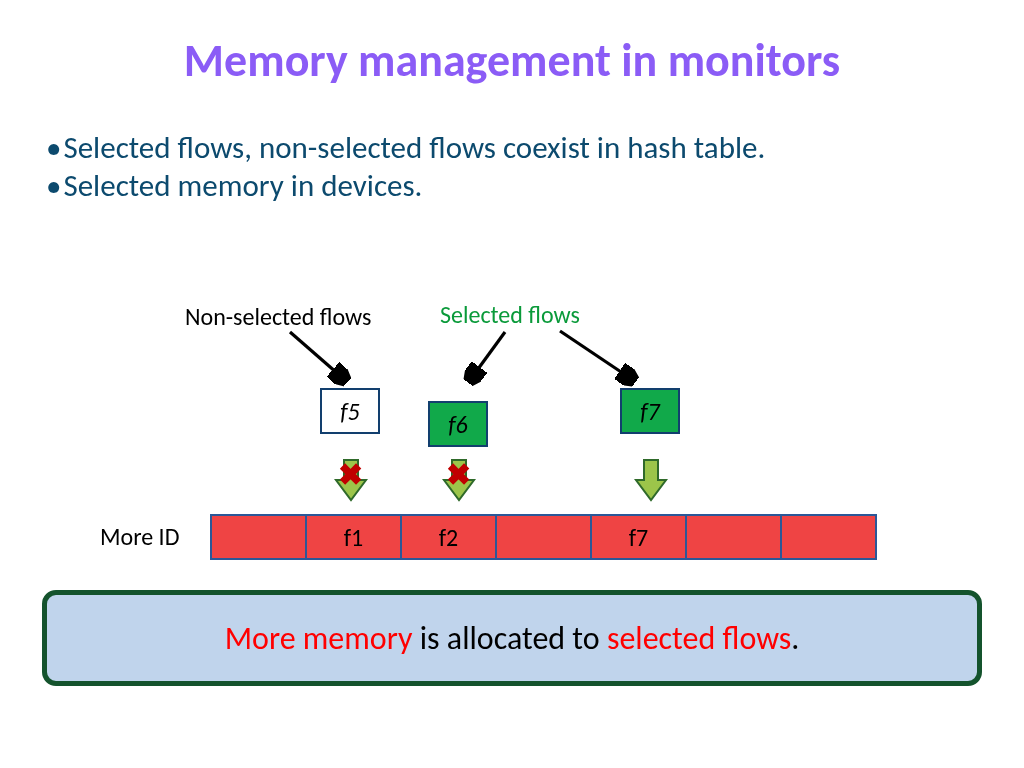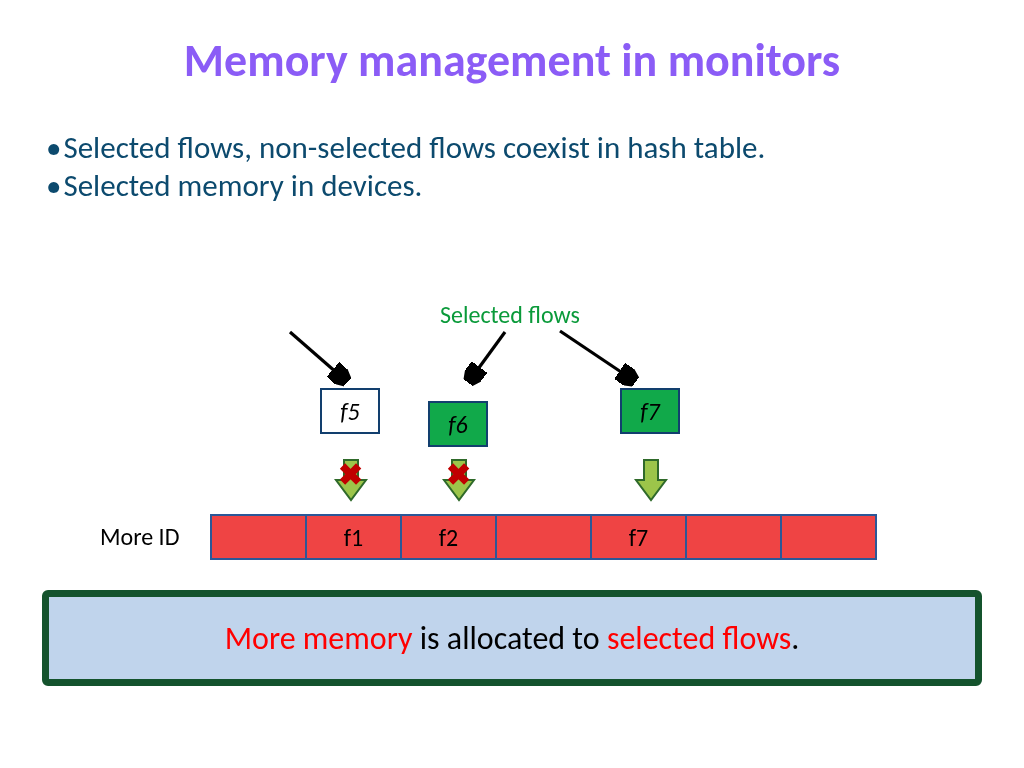--- a/index.html
+++ b/index.html
@@ -68,42 +68,43 @@
   .flowid-label {
     position: absolute;
     left: 100px; top: 222px;
     font-size: 24px;
   }
   .conclusion {
     position: absolute;
     left: 42px; top: 590px;
     width: 940px;
     height: 96px;
-    border: 7px solid #14532d;
-    border-radius: 6px;
+    border: 5px solid #14532d;
+    border-radius: 14px;
     background: #c0d4ec;
     display: flex;
     align-items: center;
     justify-content: center;
     font-size: 32px;
   }
   .red { color: #ff0000; }
   .blk { color: #000; }
 </style>
 </head>
 <body>
 
 <h1 class="title">Memory management in monitors</h1>
 
 <ul class="bullets">
   <li>Selected flows, non-selected flows coexist in hash table.</li>
   <li>Selected memory in devices.</li>
 </ul>
 
 <div class="diagram">
+  <span class="lbl lbl-nonsel">Non-selected flows</span>
   <span class="lbl lbl-sel">Selected flows</span>
 
   <svg class="arrow-line" style="left:0;top:0;width:1024px;height:200px">
     <defs>
       <marker id="ah" markerWidth="6" markerHeight="6" refX="5" refY="3" orient="auto">
         <path d="M0,0 L6,3 L0,6 Z" fill="#000"></path>
       </marker>
     </defs>
     <line x1="290" y1="32" x2="345" y2="80" marker-end="url(#ah)"></line>
     <line x1="505" y1="32" x2="470" y2="80" marker-end="url(#ah)"></line>

